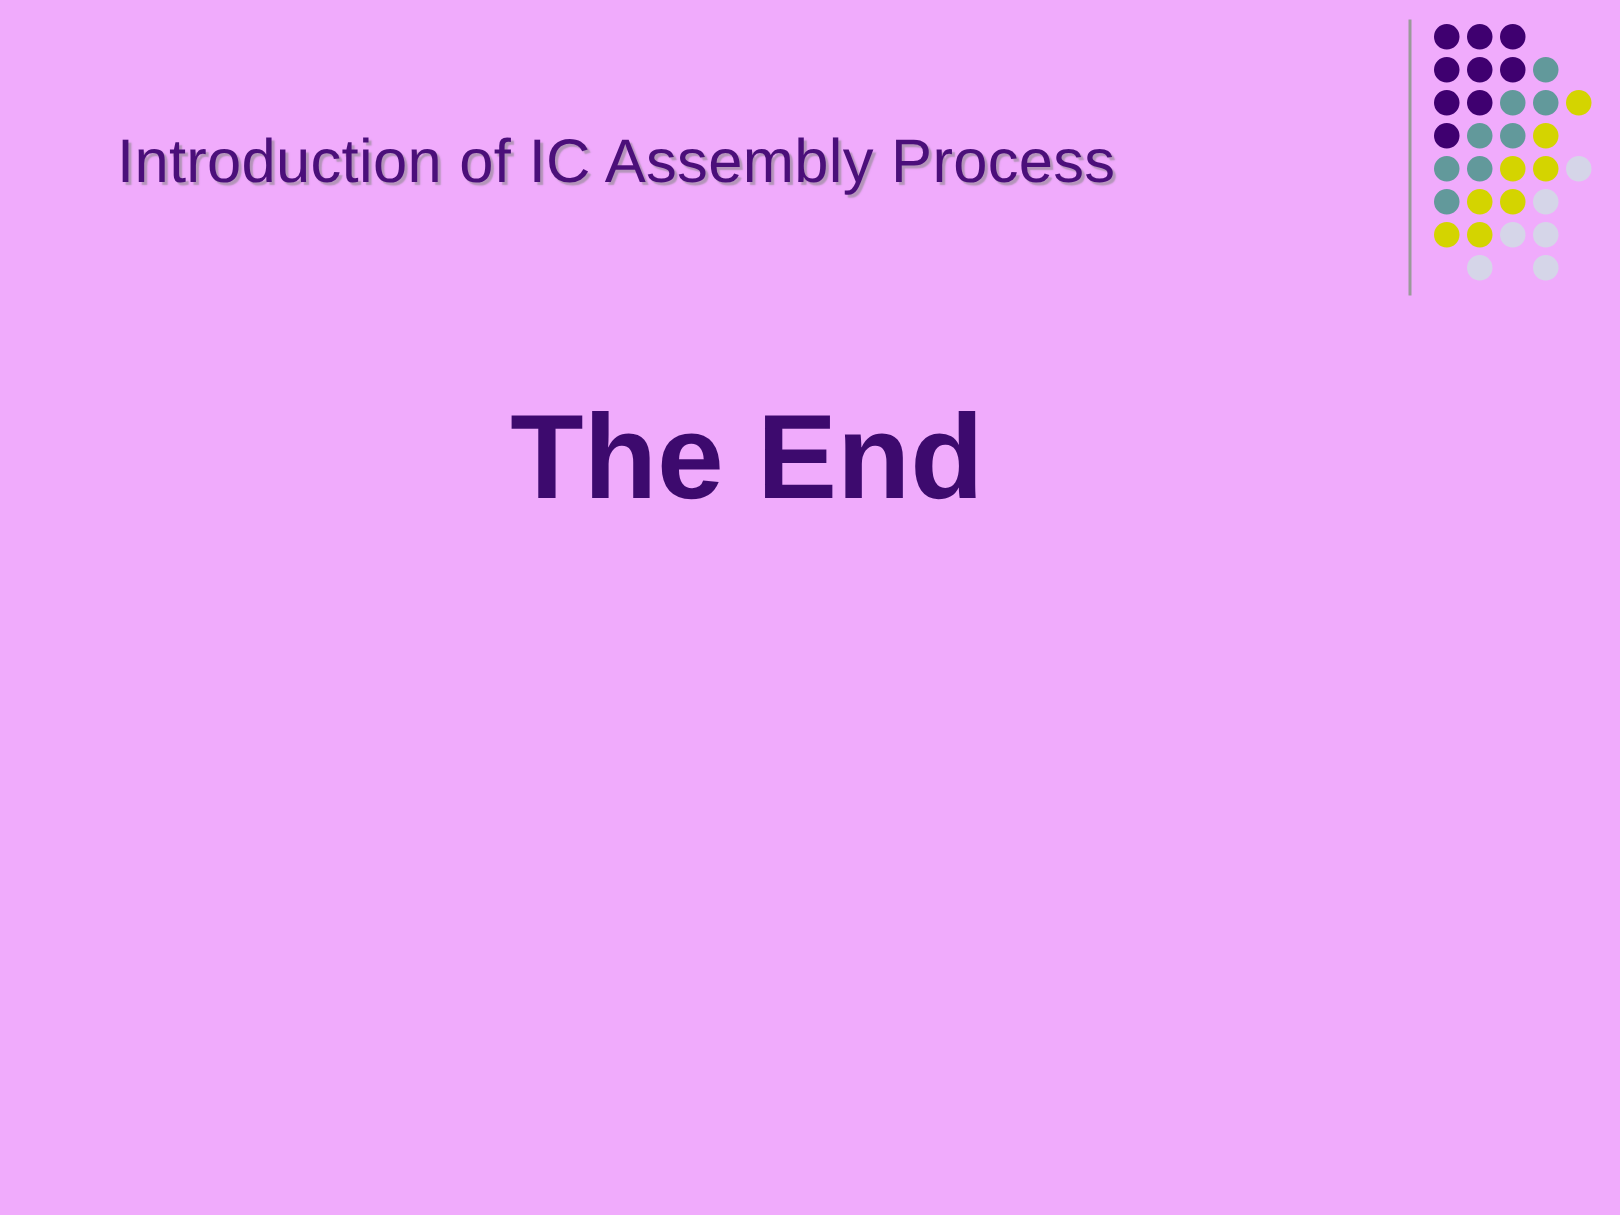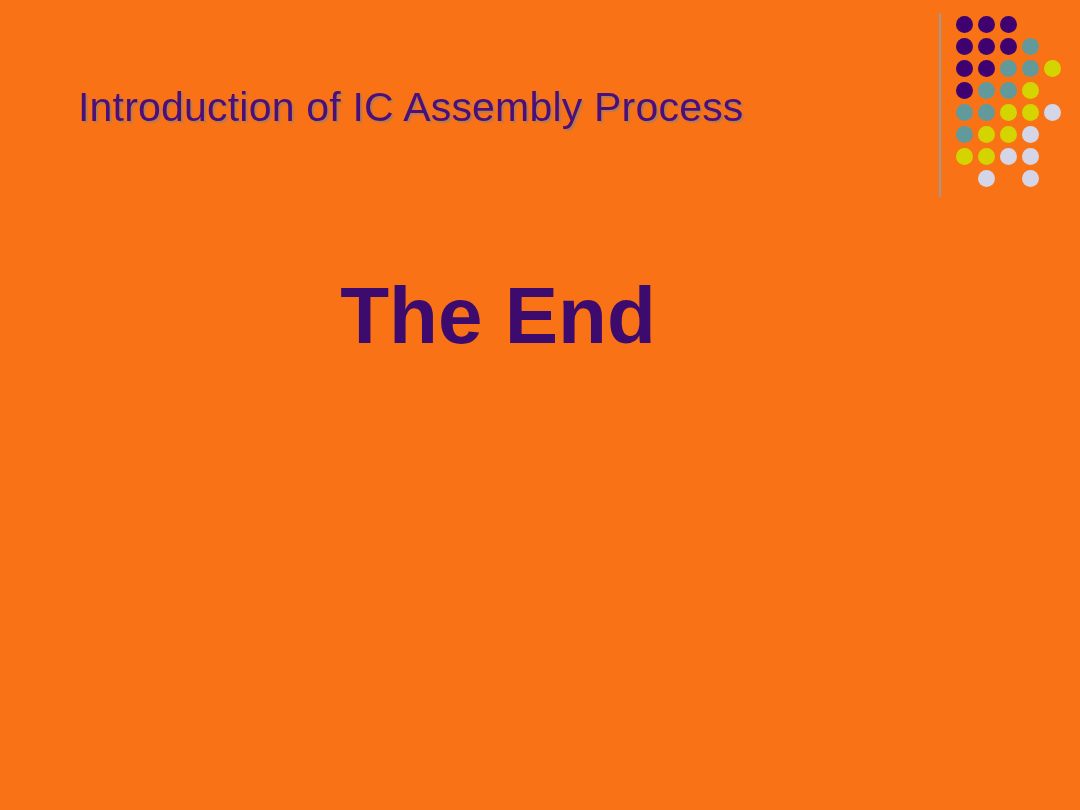--- a/index.html
+++ b/index.html
@@ -60,21 +60,21 @@
     position: absolute;
     width: 17px;
     height: 17px;
     border-radius: 50%;
   }
 
   
   #body-block {
     position: absolute;
     left: 0;
-    top: 270px;
+    top: 259px;
     width: 996px;
     text-align: center;
   }
   .body-line {
     font-size: 80px;
     font-weight: bold;
     color: #3D0A6E;
     line-height: 92px;
     letter-spacing: 0px;
   }
@@ -83,21 +83,21 @@
   .excl {
     font-size: 66px;
     font-weight: bold;
     vertical-align: baseline;
     padding-left: 8px;
   }
 </style>
 </head>
 <body>
 
-<div id="slide" style="background: #f97316;">
+<div id="slide" style="background: #f0abfc;">
 
   <div id="slide-title" style="color: rgb(75, 15, 122);">Introduction of IC Assembly Process</div>
 
   <div id="logo-block">
     <div id="logo-divider" style="background: rgb(154, 154, 154);"></div>
     <div id="logo-dot-grid">
         <div class="logo-dot" style="left: 0px; top: 0px; width: 17px; height: 17px; background: rgb(63, 0, 112);"></div>
         <div class="logo-dot" style="left: 22px; top: 0px; width: 17px; height: 17px; background: rgb(63, 0, 112);"></div>
         <div class="logo-dot" style="left: 44px; top: 0px; width: 17px; height: 17px; background: rgb(63, 0, 112);"></div>
         <div class="logo-dot" style="left: 0px; top: 22px; width: 17px; height: 17px; background: rgb(63, 0, 112);"></div>

